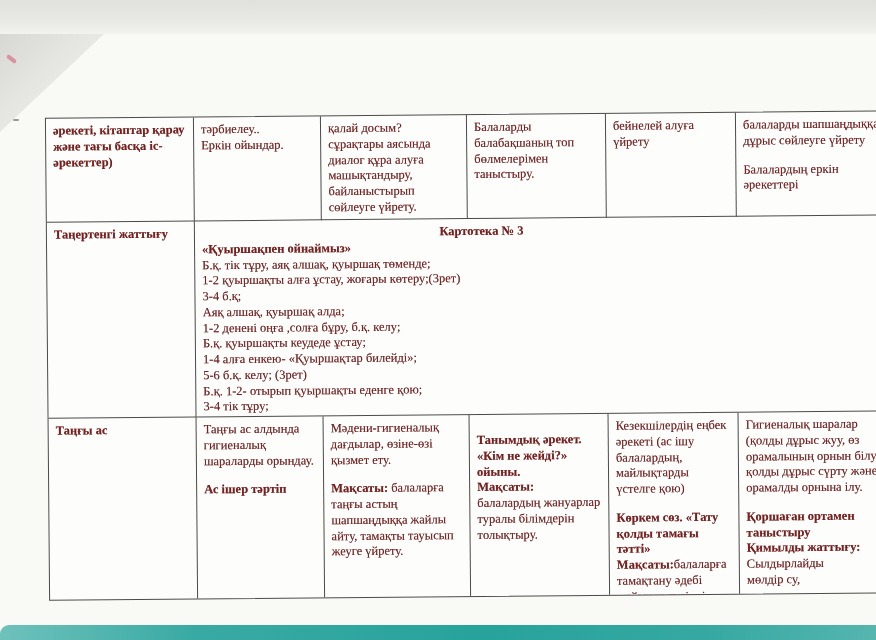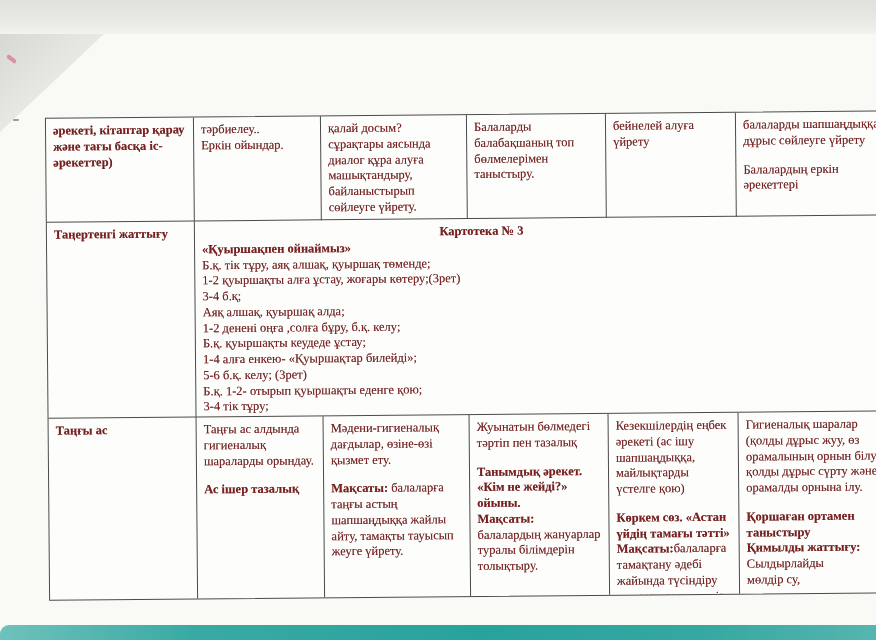--- a/index.html
+++ b/index.html
@@ -89,42 +89,41 @@
       <div class="exercise-line">5-6 б.қ. келу; (3рет)</div>
       <div class="exercise-line">Б.қ. 1-2- отырып қуыршақты еденге қою;</div>
       <div class="exercise-line">3-4 тік тұру;</div>
       <div class="exercise-line">Қуыршақпен оңға, солға айналу (2реттен)</div>
     </div>
 
     <div class="cell b no-bb">Таңғы ас</div>
 
     <div class="cell no-bb">
       <div>Таңғы ас алдында гигиеналық шараларды орындау.</div>
-      <div class="b gap">Ас ішер тазалық</div>
+      <div class="b gap">Ас ішер тәртіп</div>
     </div>
 
     <div class="cell no-bb">
       <div>Мәдени-гигиеналық дағдылар, өзіне-өзі қызмет ету.</div>
       <div class="gap">
         <div><span class="b">Мақсаты:</span><span> балаларға таңғы астың шапшаңдыққа жайлы айту, тамақты тауысып жеуге үйрету.</span></div>
       </div>
     </div>
 
     <div class="cell no-bb">
-      <div>Жуынатын бөлмедегі тәртіп пен тазалық</div>
       <div class="b pre gap">Танымдық әрекет.
 «Кім не жейді?»
 ойыны.</div>
       <div class="b">Мақсаты:</div>
       <div>балалардың жануарлар туралы білімдерін толықтыру.</div>
     </div>
 
     <div class="cell no-bb">
-      <div>Кезекшілердің еңбек әрекеті (ас ішу шапшаңдыққа, майлықтарды  үстелге қою)</div>
-      <div class="b gap">Көркем сөз. «Астан үйдің тамағы тәтті»</div>
+      <div>Кезекшілердің еңбек әрекеті (ас ішу балалардың, майлықтарды  үстелге қою)</div>
+      <div class="b gap">Көркем сөз. «Тату қолды тамағы тәтті»</div>
       <div><span class="b">Мақсаты:</span><span>балаларға тамақтану әдебі жайында түсіндіру жұмыстарын жүргізу.</span></div>
     </div>
 
     <div class="cell no-bb">
       <div>Гигиеналық шаралар (қолды дұрыс жуу, өз орамалының орнын білу, қолды дұрыс сүрту және орамалды орнына ілу.</div>
       <div class="b gap">Қоршаған ортамен таныстыру</div>
       <div class="b">Қимылды жаттығу:</div>
       <div class="pre">Сылдырлайды
 мөлдір су,</div>
     </div>

